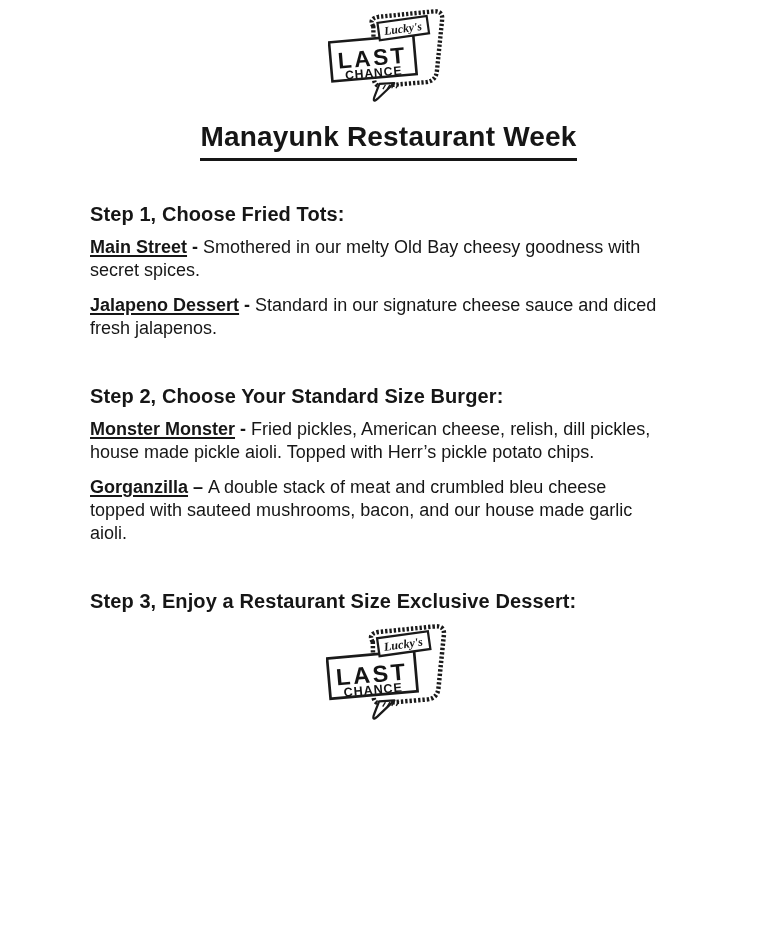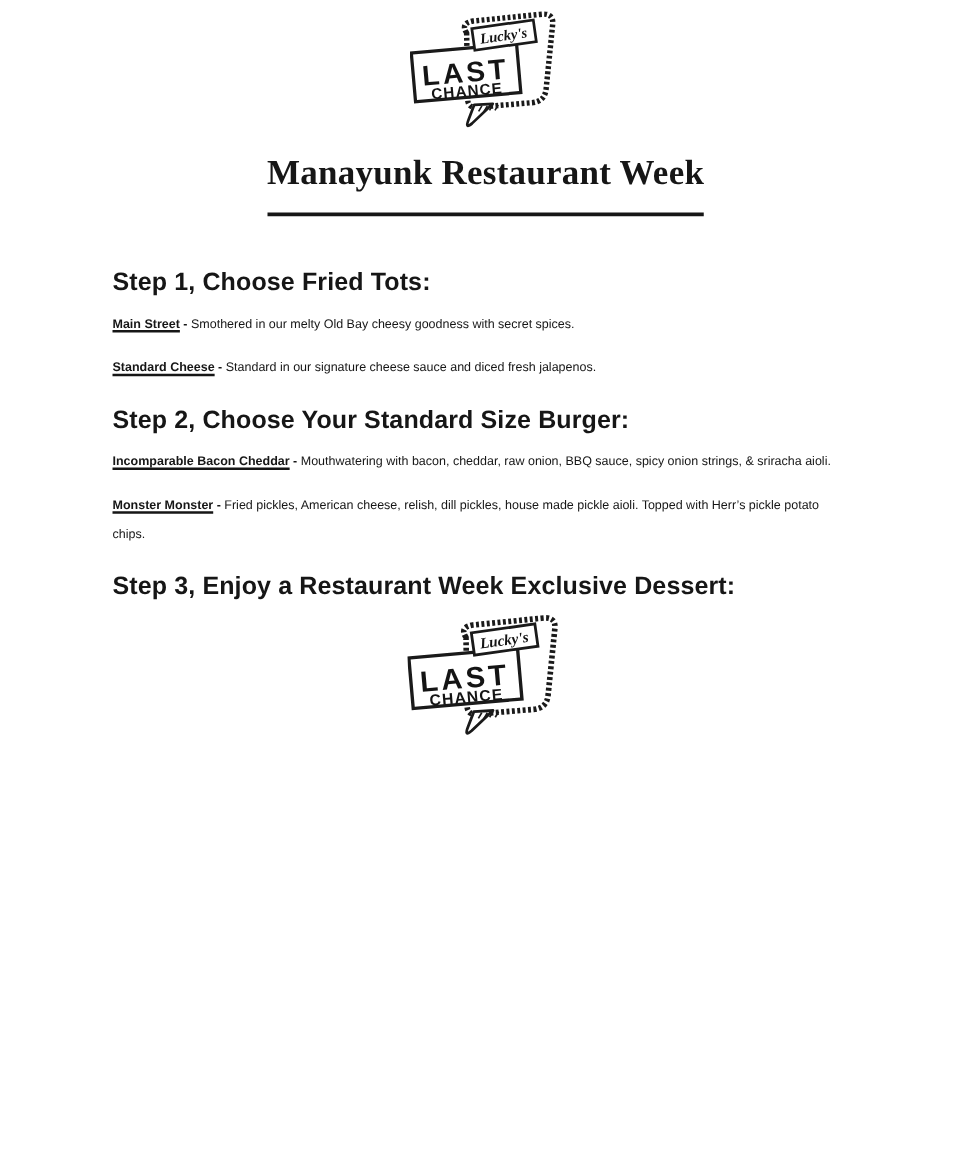--- a/index.html
+++ b/index.html
@@ -23,38 +23,37 @@
     text-align:center;
     margin-top:12px;
     font-size:28px;
     line-height:34px;
     font-weight:bold;
     letter-spacing:0.2px;
   }
   h1.title .underlined {
     display:inline-block;
     border-bottom:3px solid #161616;
-    padding-bottom:14px;
-    font-family:Liberation Serif, serif;
+    padding-bottom:4px;
   }
 
   .content { margin-left:90px; width:575px; }
 
   section h2 {
     font-size:20px;
     line-height:24px;
     font-weight:bold;
-    margin-top:18px;
+    margin-top:44px;
     margin-bottom:10px;
     letter-spacing:0.1px;
   }
   section:first-of-type h2 { margin-top:41px; }
 
   p.item {
-    font-size:10px;
+    font-size:18px;
     line-height:23px;
     margin-bottom:12px;
   }
   .iname {
     font-weight:bold;
     text-decoration:underline;
     text-decoration-thickness:1.5px;
     text-underline-offset:2px;
   }
   .isep { font-weight:bold; white-space:pre; }
@@ -83,31 +82,31 @@
 
   <h1 class="title">
     <span class="underlined">Manayunk Restaurant Week</span>
   </h1>
 
   <div class="content">
 
     <section>
       <h2>Step 1, Choose Fried Tots:</h2>
       <p class="item"><span class="iname">Main Street</span><span class="isep"> - </span><span class="idesc">Smothered in our melty Old Bay cheesy goodness with secret spices.</span></p>
-      <p class="item"><span class="iname">Standard Cheese</span><span class="isep"> - </span><span class="idesc">Standard in our signature cheese sauce and diced fresh jalapenos.</span></p>
+      <p class="item"><span class="iname">Jalapeno Dessert</span><span class="isep"> - </span><span class="idesc">Standard in our signature cheese sauce and diced fresh jalapenos.</span></p>
     </section>
 
     <section>
       <h2>Step 2, Choose Your Standard Size Burger:</h2>
-      <p class="item"><span class="iname">Incomparable Bacon Cheddar</span><span class="isep"> - </span><span class="idesc">Mouthwatering with bacon, cheddar, raw onion, BBQ sauce, spicy onion strings, &amp; sriracha aioli.</span></p>
       <p class="item"><span class="iname">Monster Monster</span><span class="isep"> - </span><span class="idesc">Fried pickles, American cheese, relish, dill pickles, house made pickle aioli. Topped with Herr’s pickle potato chips.</span></p>
+      <p class="item"><span class="iname">Gorganzilla</span><span class="isep"> – </span><span class="idesc">A double stack of meat and crumbled bleu cheese topped with sauteed mushrooms, bacon, and our house made garlic aioli.</span></p>
     </section>
 
     <section>
-      <h2>Step 3, Enjoy a Restaurant Week Exclusive Dessert:</h2>
+      <h2>Step 3, Enjoy a Restaurant Size Exclusive Dessert:</h2>
     </section>
 
   </div>
 
   <div class="logo-wrap bottom">
     <svg class="logo-svg" viewBox="0 0 140 110" font-family="'Liberation Sans',sans-serif">
       <path d="M52 21 Q46 12 58 10 L119 4 Q132 2 131 13 L125 72 Q124 84 112 85 L64 89 Q52 91 53 80 Z" fill="#ffffff" stroke="#1a1a1a" stroke-width="5" stroke-dasharray="2.6 2.2" stroke-linejoin="round"></path>
       <path d="M76 86 L57 104 Q50 110 54 100 L59 87 Z" fill="#ffffff" stroke="#1a1a1a" stroke-width="2.5" stroke-linejoin="round"></path>
       <path d="M63 93 l3 -5 M68 93 l3 -5 M73 92 l3 -5 M78 92 l3 -5" stroke="#1a1a1a" stroke-width="1.5" fill="none"></path>
       <g transform="rotate(-5 52 58)">

